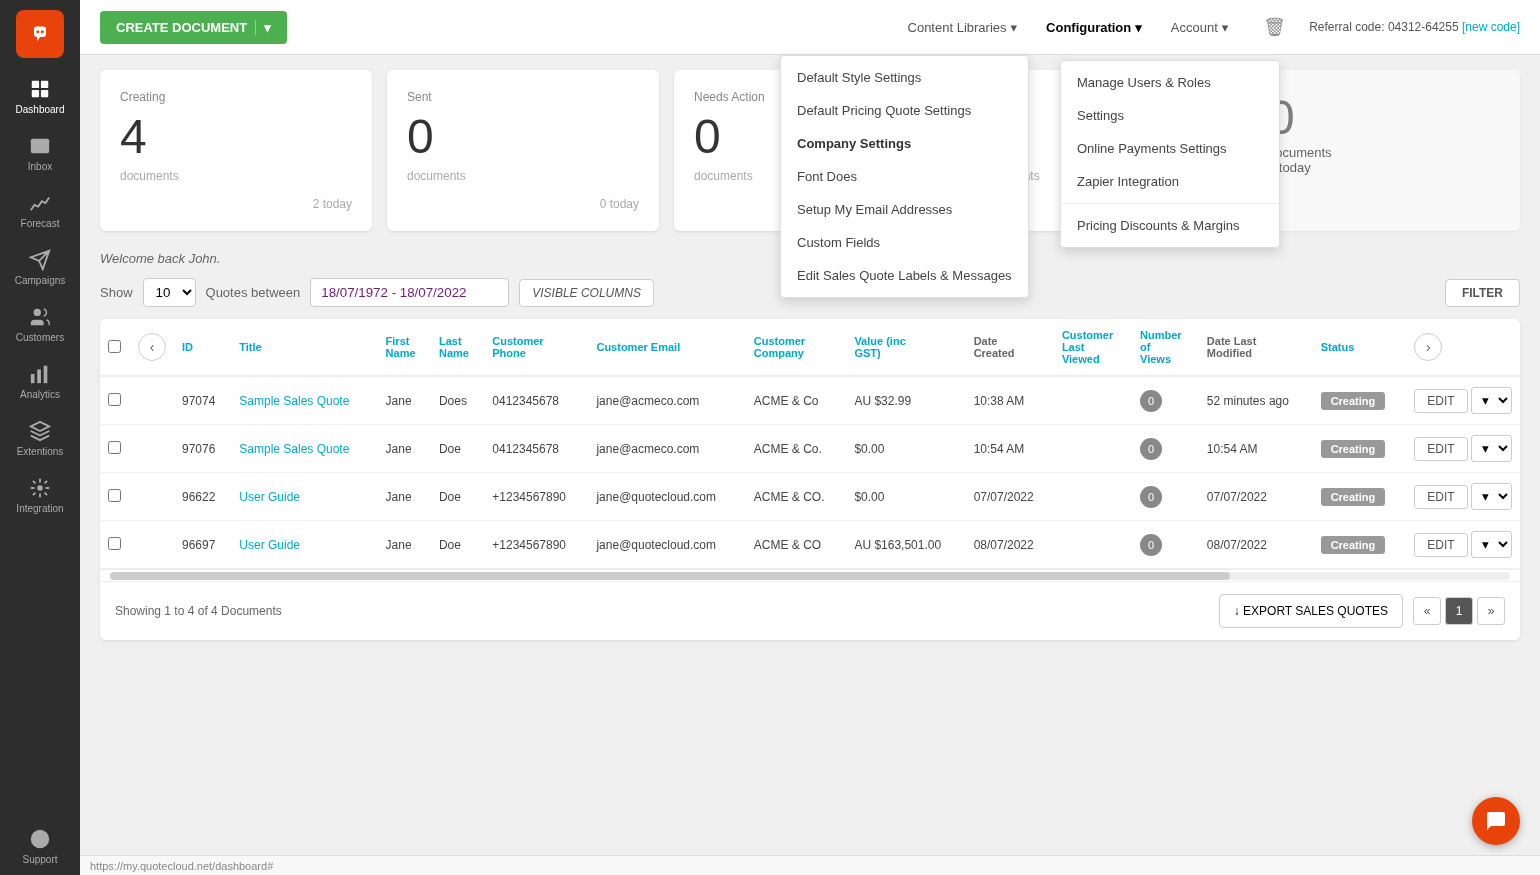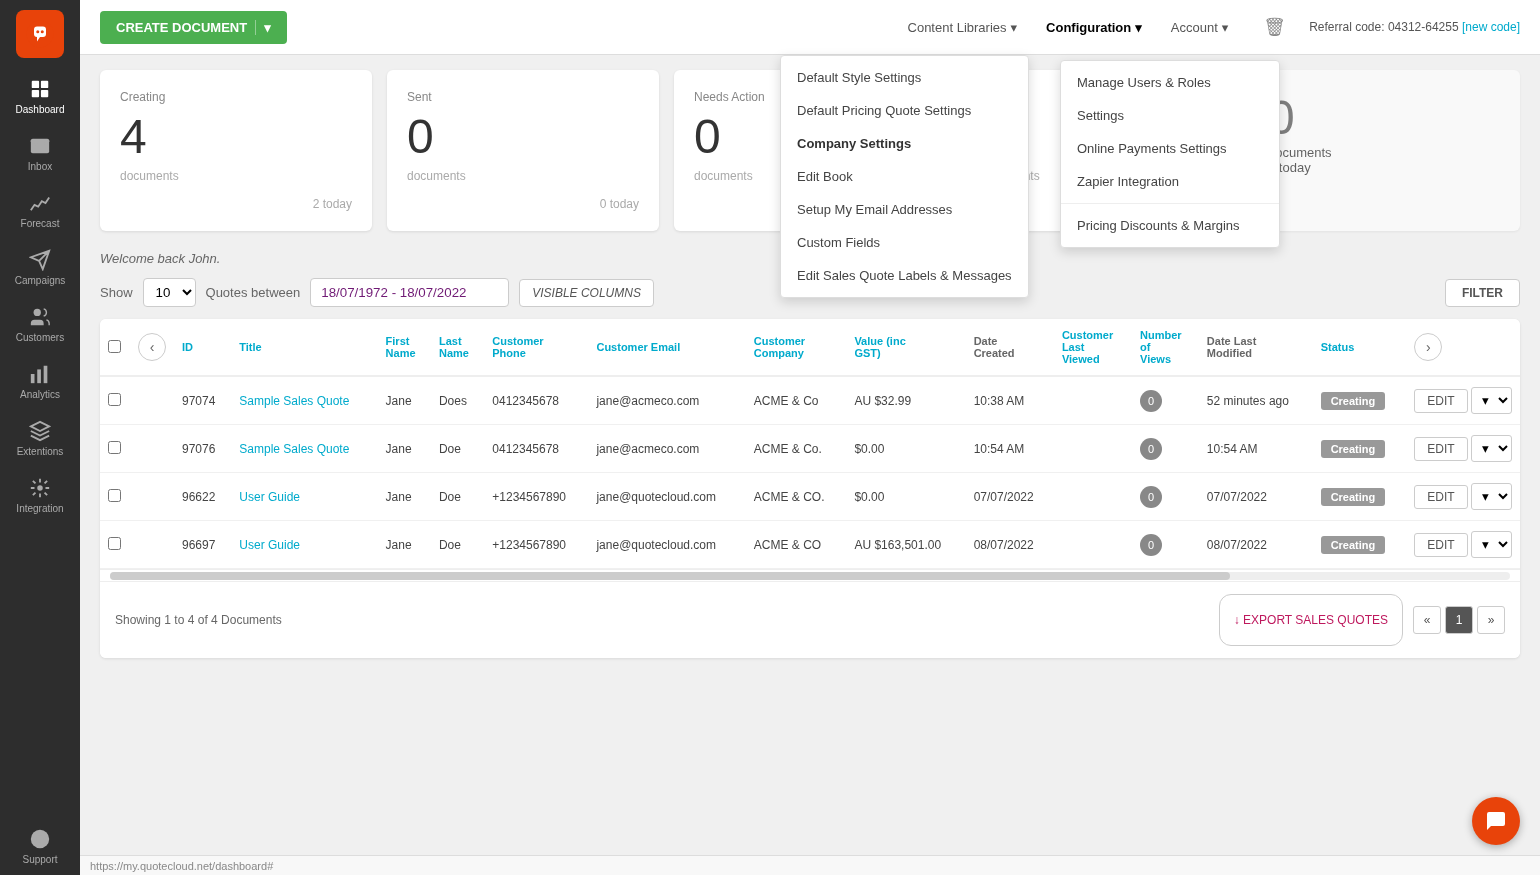--- a/index.html
+++ b/index.html
@@ -71,21 +71,21 @@
     .status-badge { display: inline-block; padding: 3px 10px; border-radius: 3px; font-size: 11px; font-weight: bold; background: #888; color: white; }
     .status-creating { background: #999; }
     .edit-btn { padding: 4px 12px; border: 1px solid #ccc; border-radius: 3px; background: white; color: #555; cursor: pointer; font-size: 12px; }
     .edit-dropdown { padding: 4px 6px; border: 1px solid #ccc; border-radius: 3px; background: white; cursor: pointer; }
     .views-badge { background: #888; color: white; border-radius: 50%; width: 22px; height: 22px; display: flex; align-items: center; justify-content: center; font-size: 11px; }
 
     
     .table-footer { display: flex; align-items: center; padding: 12px 15px; background: white; border-top: 1px solid #eee; }
     .showing-text { color: #666; font-size: 12px; }
     .footer-spacer { flex: 1; }
-    .export-btn { padding: 18px 14px; border: 1px solid #ccc; border-radius: 12px; background: white; color: #be185d; cursor: pointer; font-size: 12px; margin-right: 10px; }
+    .export-btn { padding: 9px 14px; border: 1px solid #ccc; border-radius: 4px; background: white; color: #000000; cursor: pointer; font-size: 12px; margin-right: 10px; }
     .pagination { display: flex; align-items: center; gap: 4px; }
     .page-btn { width: 28px; height: 28px; border: 1px solid #ccc; border-radius: 3px; background: white; cursor: pointer; display: flex; align-items: center; justify-content: center; font-size: 12px; color: #555; }
     .page-btn.active { background: #555; color: white; }
 
     
     .scroll-row { height: 12px; background: white; border-top: 1px solid #eee; overflow: hidden; display: flex; align-items: center; padding: 0 10px; }
     .scroll-track { flex: 1; height: 8px; background: #eee; border-radius: 4px; }
     .scroll-thumb { width: 80%; height: 8px; background: #ccc; border-radius: 4px; }
 
     
@@ -432,21 +432,21 @@
     <div class="status-bar">
       <span class="status-bar-text">https://my.quotecloud.net/dashboard#</span>
     </div>
   </div>
 </div>
 
 <div class="config-dropdown">
   <div class="dropdown-item">Default Style Settings</div>
   <div class="dropdown-item">Default Pricing Quote Settings</div>
   <div class="dropdown-item active">Company Settings</div>
-  <div class="dropdown-item">Edit Book</div>
+  <div class="dropdown-item">Font Does</div>
   <div class="dropdown-item">Setup My Email Addresses</div>
   <div class="dropdown-item">Custom Fields</div>
   <div class="dropdown-item">Edit Sales Quote Labels &amp; Messages</div>
 </div>
 
 <div class="account-dropdown">
   <div class="dropdown-item">Manage Users &amp; Roles</div>
   <div class="dropdown-item">Settings</div>
   <div class="dropdown-item">Online Payments Settings</div>
   <div class="dropdown-item">Zapier Integration</div>

